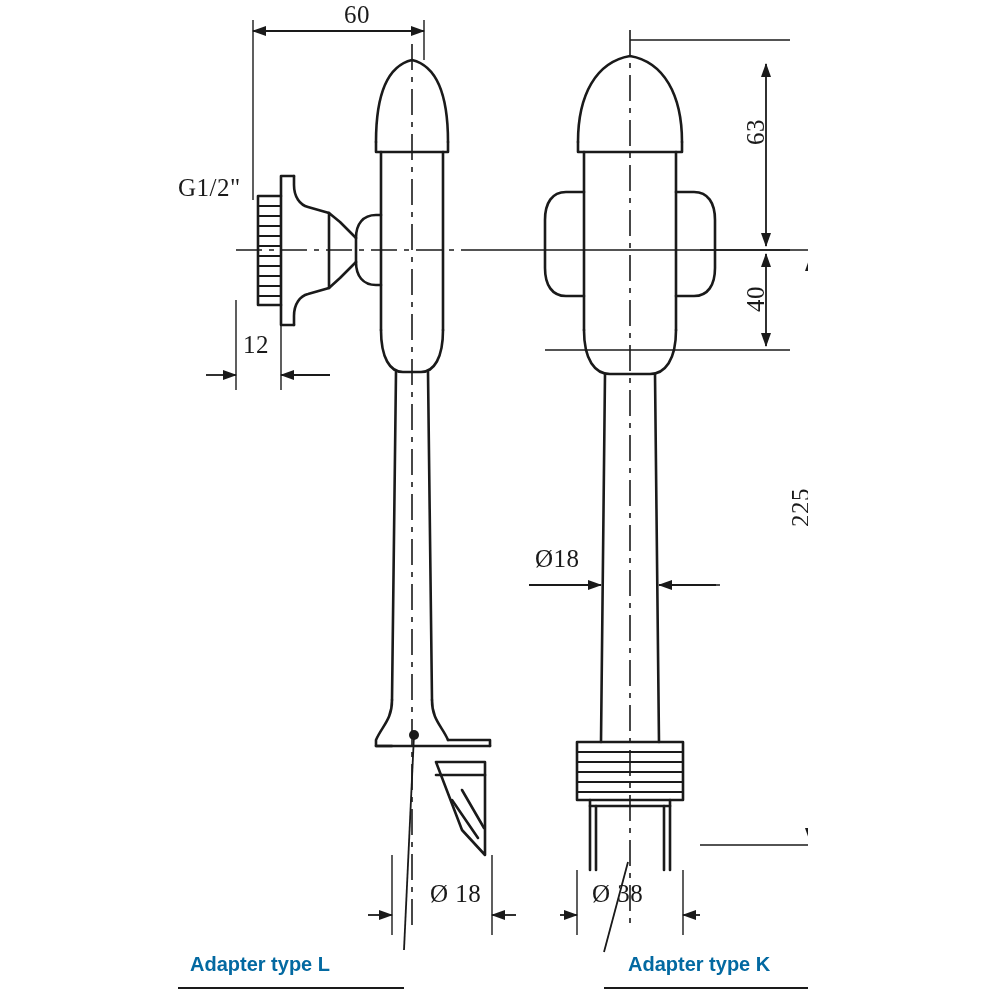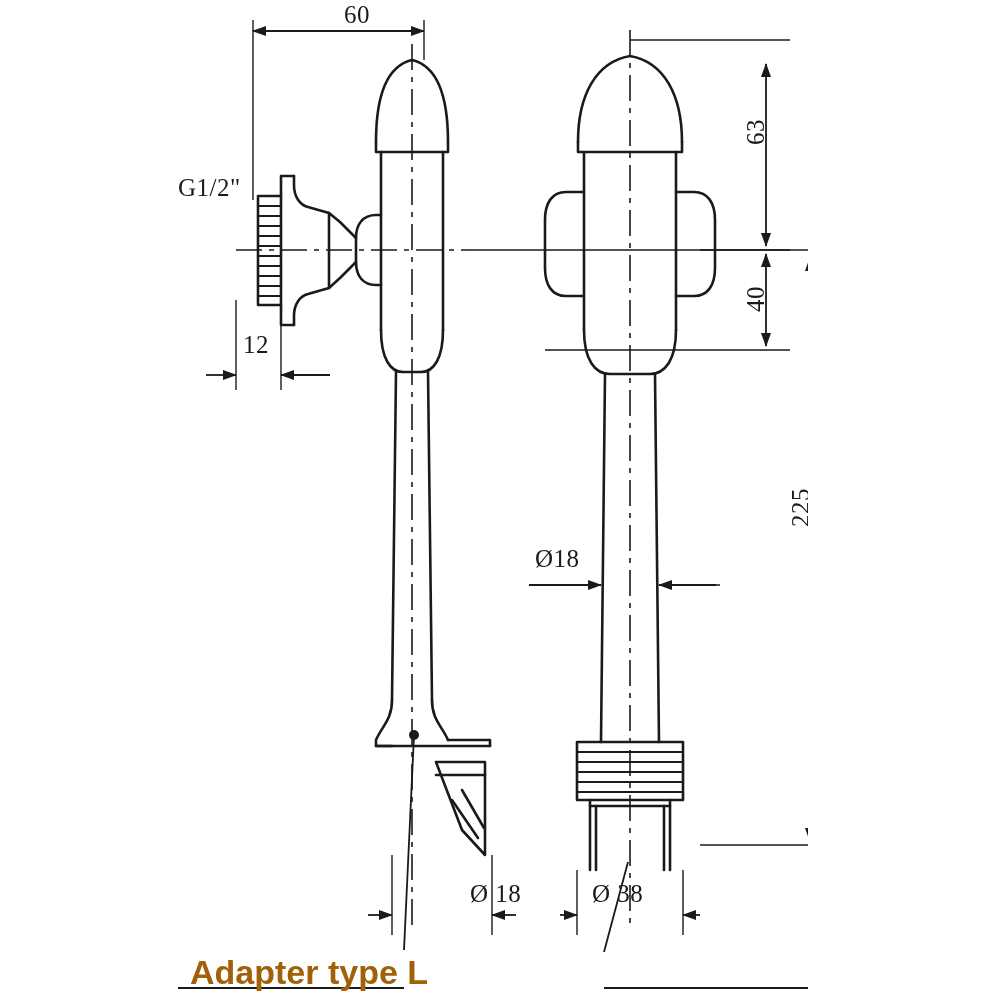--- a/index.html
+++ b/index.html
@@ -30,23 +30,23 @@
     white-space: nowrap;
     letter-spacing: 0.5px;
   }
   .dim-label.rot {
     transform-origin: 0 0;
     transform: rotate(-90deg);
   }
   .caption {
     position: absolute;
     font-family: "Liberation Sans", sans-serif;
-    font-size: 34px;
+    font-size: 20px;
     font-weight: bold;
-    color: #a16207;
+    color: #0369a1;
     white-space: nowrap;
   }
 </style>
 </head>
 <body>
 
 <div id="sheet">
 
   <svg width="1000" height="1000" viewBox="0 0 1000 1000">
 
@@ -187,20 +187,21 @@
   <div class="dim-label" style="left:243px; top:331px;">12</div>
 
   <div class="dim-label rot" style="left:742px; top:145px;">63</div>
 
   <div class="dim-label rot" style="left:742px; top:312px;">40</div>
 
   <div class="dim-label rot" style="left:787px; top:527px;">225</div>
 
   <div class="dim-label" style="left:535px; top:545px;">Ø18</div>
 
-  <div class="dim-label" style="left:430px; top:880px;margin-left:40px;">Ø 18</div>
+  <div class="dim-label" style="left:430px; top:880px;">Ø 18</div>
 
   <div class="dim-label" style="left:592px; top:880px;">Ø 38</div>
 
   <div class="caption" style="left:190px; top:953px;">Adapter type L</div>
 
+  <div class="caption" style="left:628px; top:953px;">Adapter type K</div>
 
 </div>
 
 </body></html>

